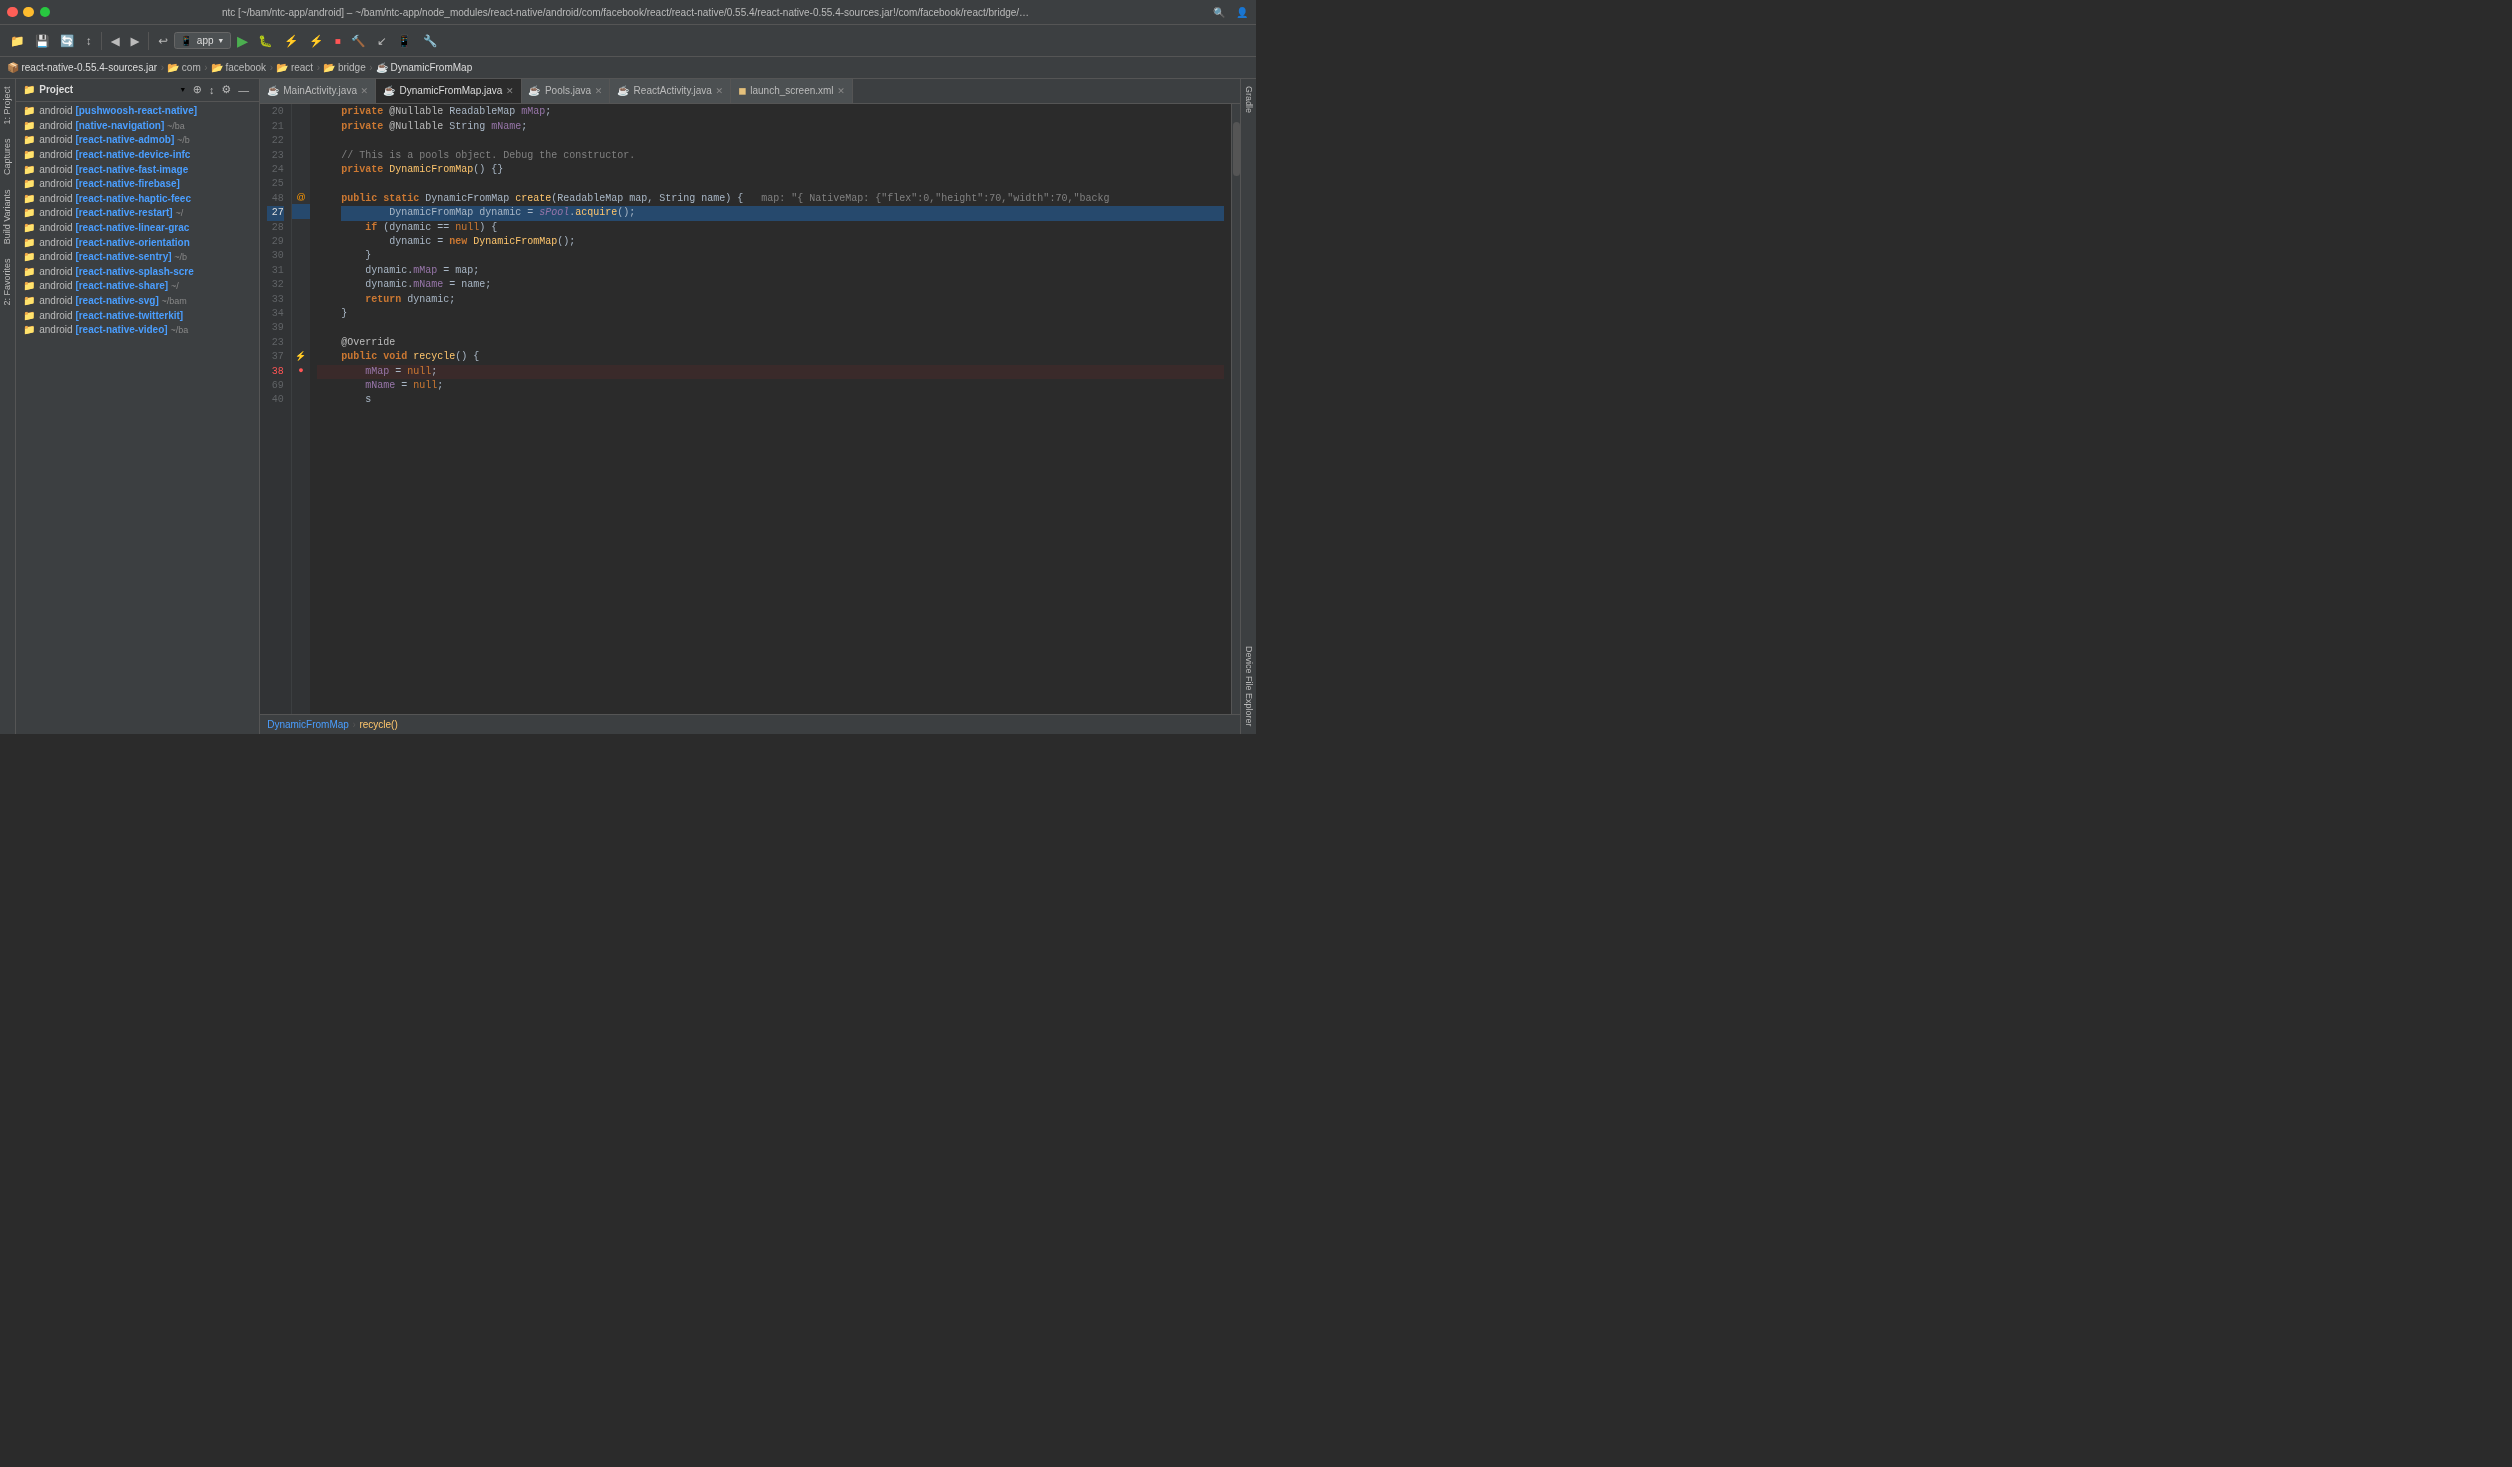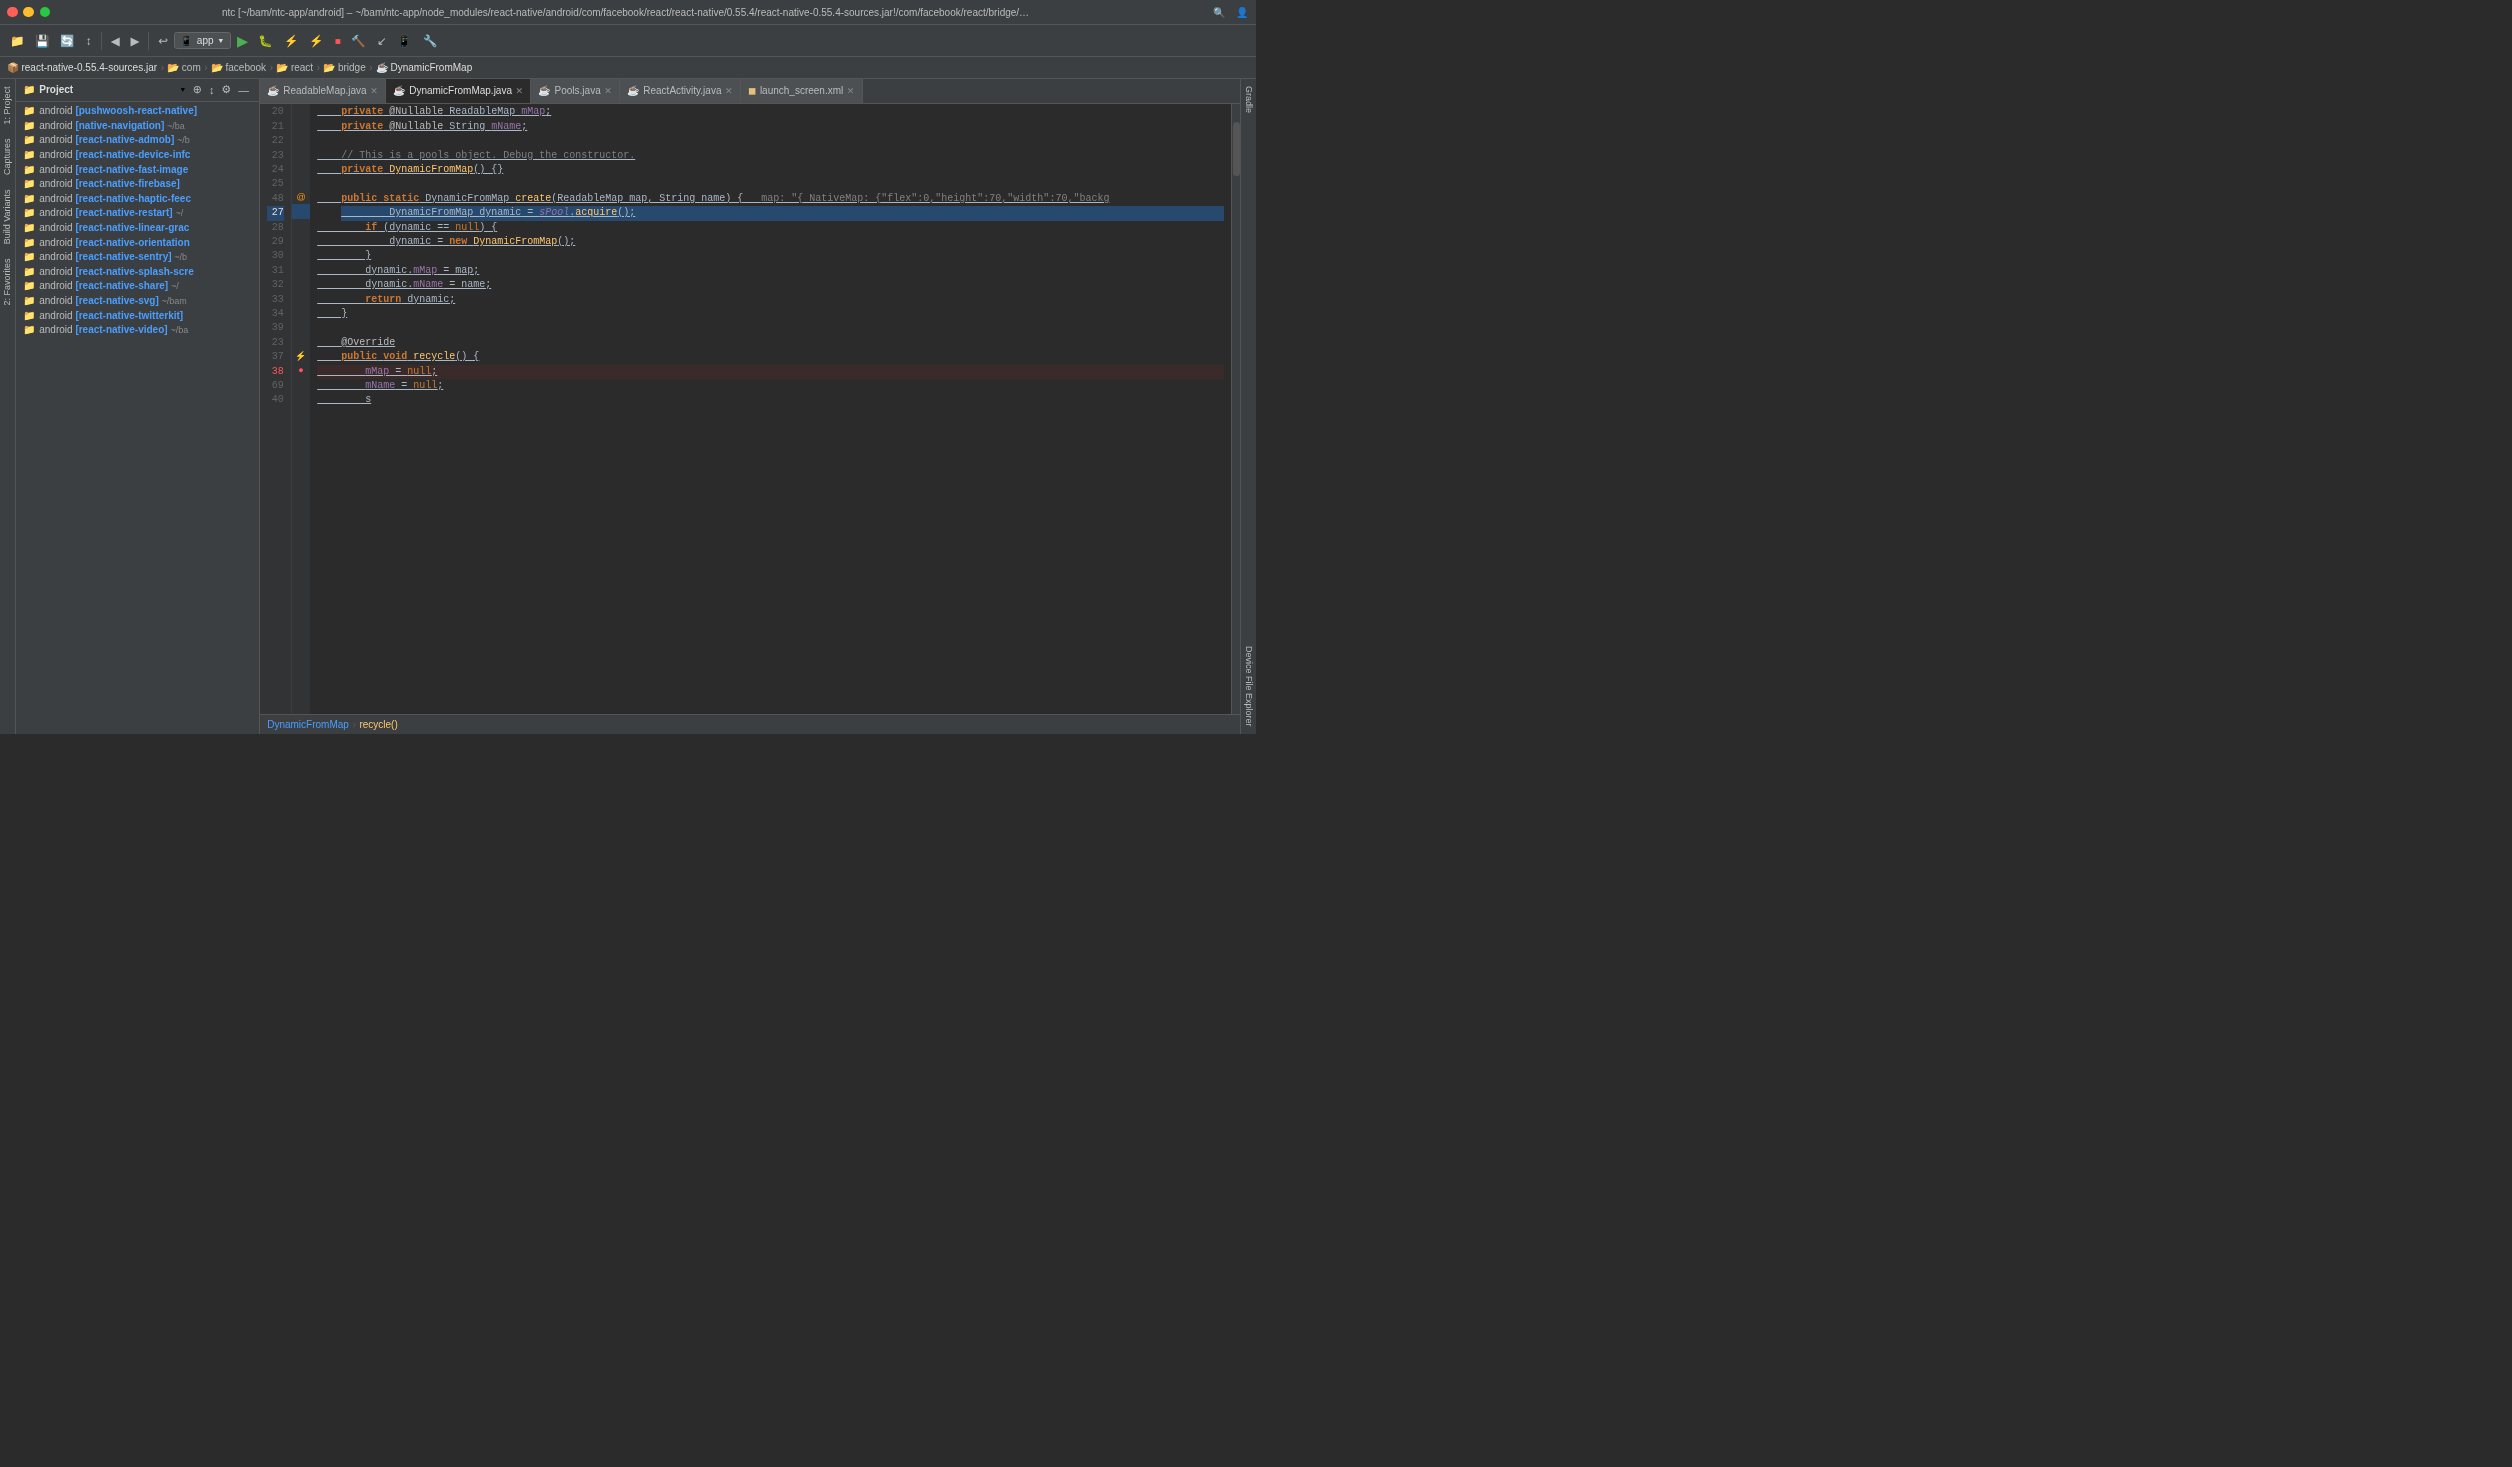--- a/index.html
+++ b/index.html
@@ -284,21 +284,20 @@
       line-height: 14.4px;
       padding: 1.8px 7.2px;
       color: #a9b7c6;
     }
     .code-line {
       display: flex;
       align-items: flex-end;
       height: 14.4px;
       white-space: pre;
       position: relative;
-      text-decoration: underline;
     }
     .code-line.highlighted { background: #26496d; margin-left: 24px; }
     .kw { color: #cc7832; font-weight: bold; }
     .kw2 { color: #cc7832; }
     .ann { color: #bbb; }
     .method { color: #ffc66d; }
     .comment { color: #808080; }
     .field { color: #9876aa; }
     .static-field { color: #9876aa; font-style: italic; }
 
@@ -751,21 +750,21 @@
         <span>android <span class="module-name">[react-native-video]</span> <span class="path-text">~/ba</span></span>
       </div>
     </div>
   </div>
 
   <div class="editor-area">
 
     <div class="tabs-bar">
       <div class="tab">
         <span style="color:#4CAF50">☕</span>
-        <span>ReadableMap.java</span>
+        <span>MainActivity.java</span>
         <span class="tab-close">✕</span>
       </div>
       <div class="tab active">
         <span style="color:#4CAF50">☕</span>
         <span>DynamicFromMap.java</span>
         <span class="tab-close">✕</span>
       </div>
       <div class="tab">
         <span style="color:#4CAF50">☕</span>
         <span>Pools.java</span>

